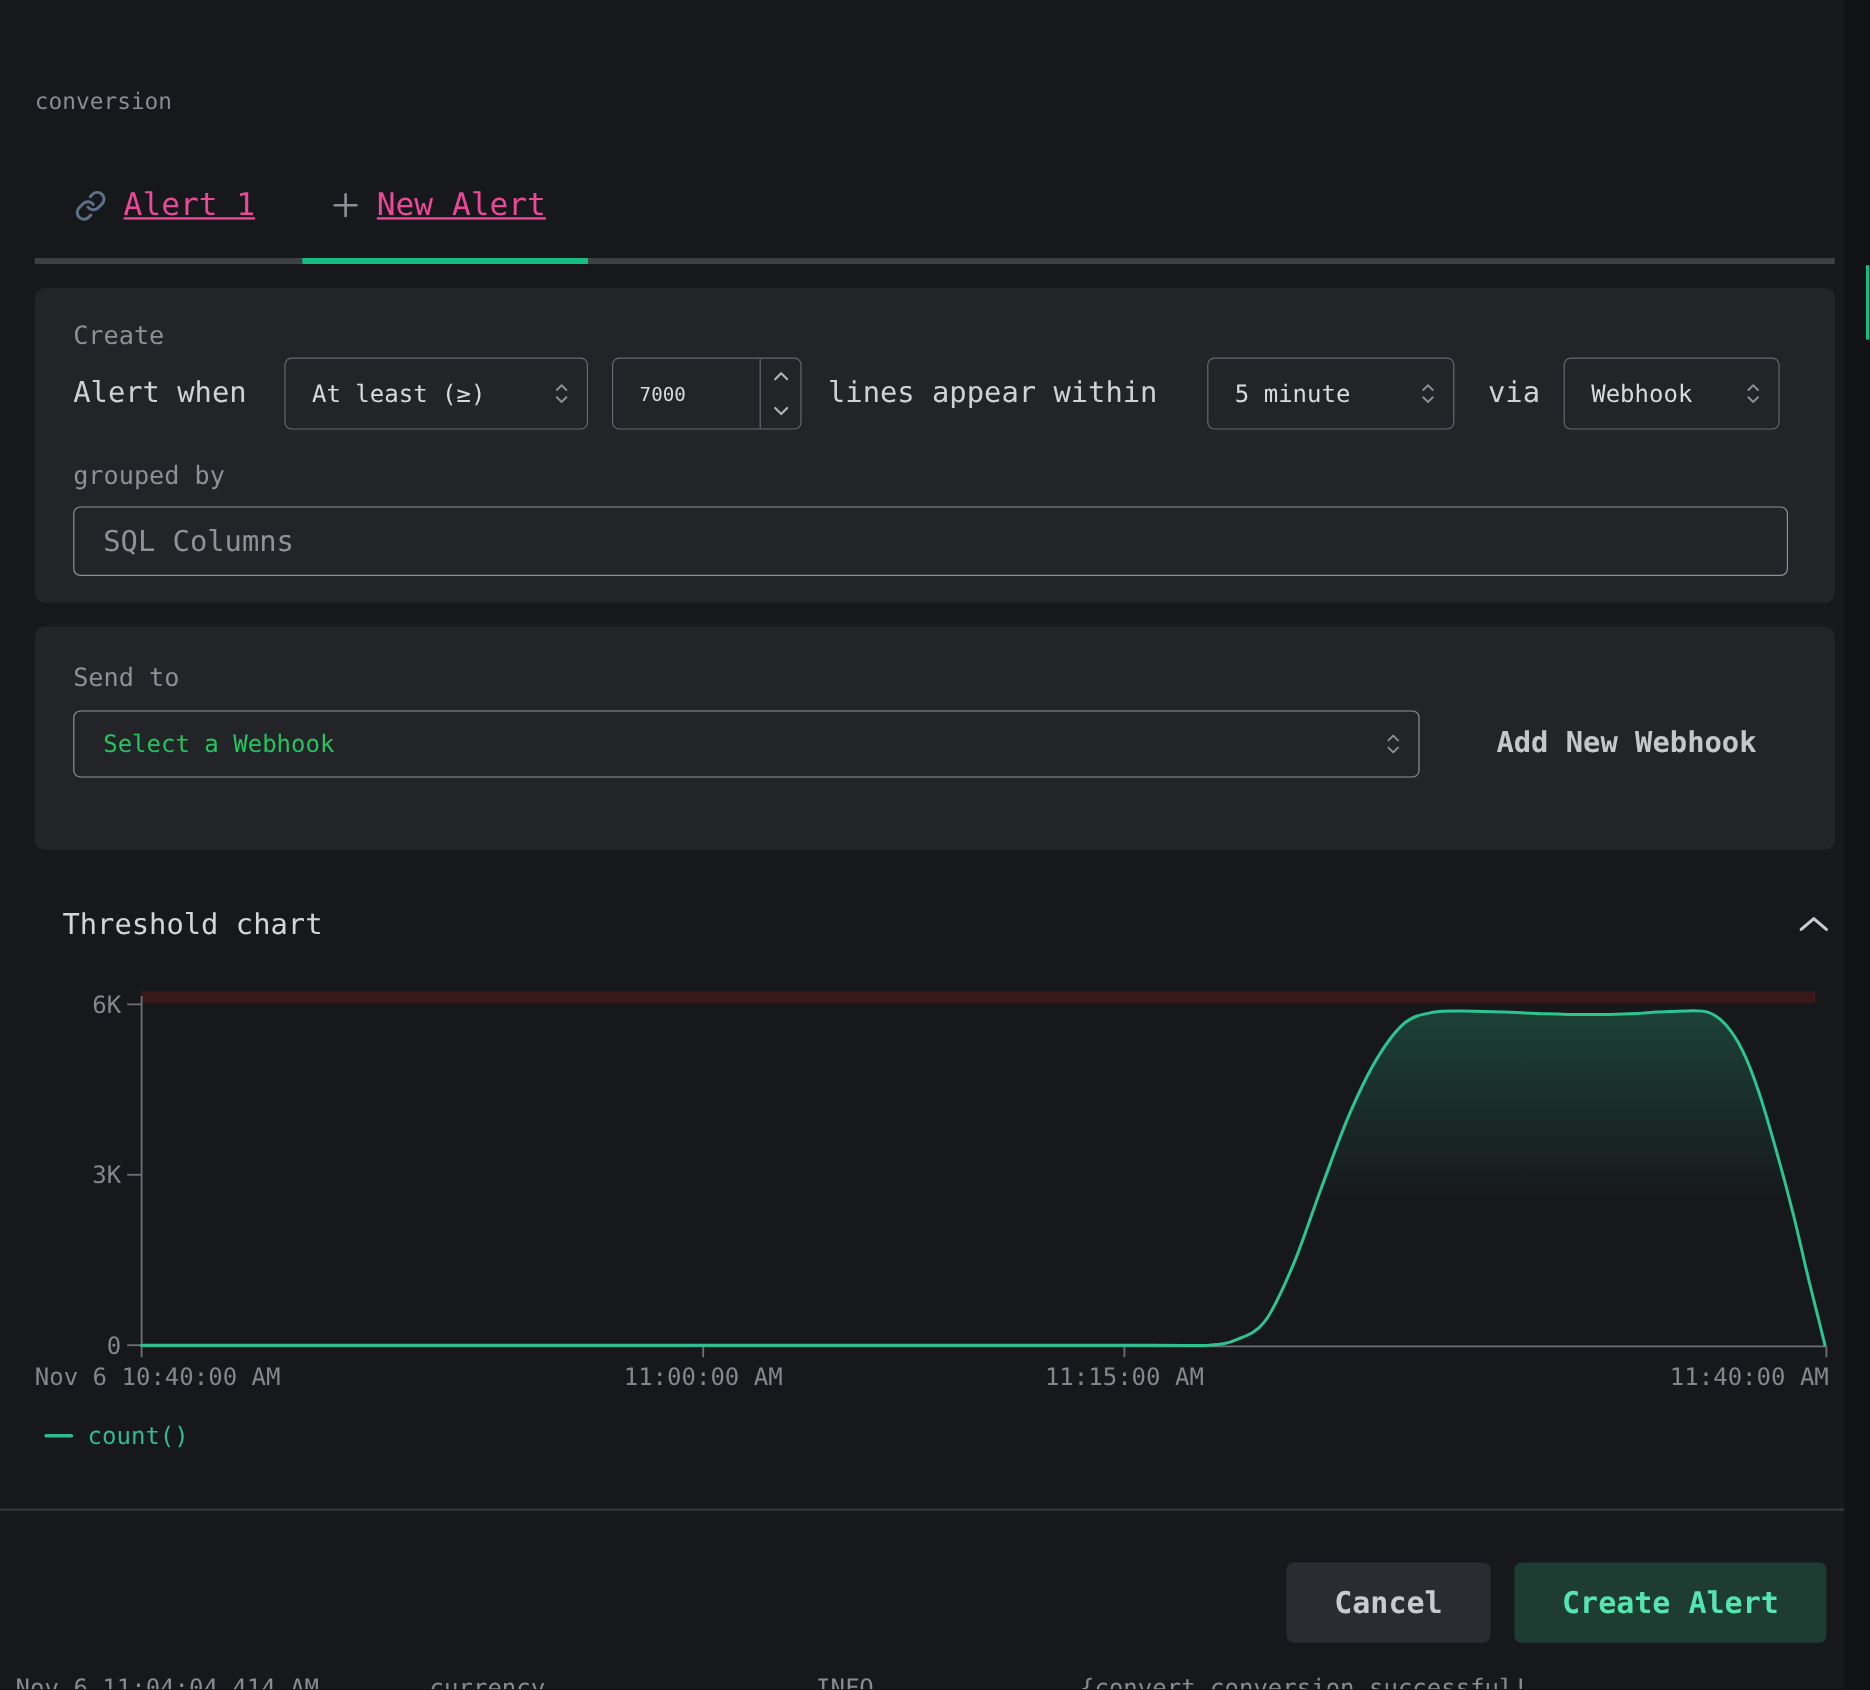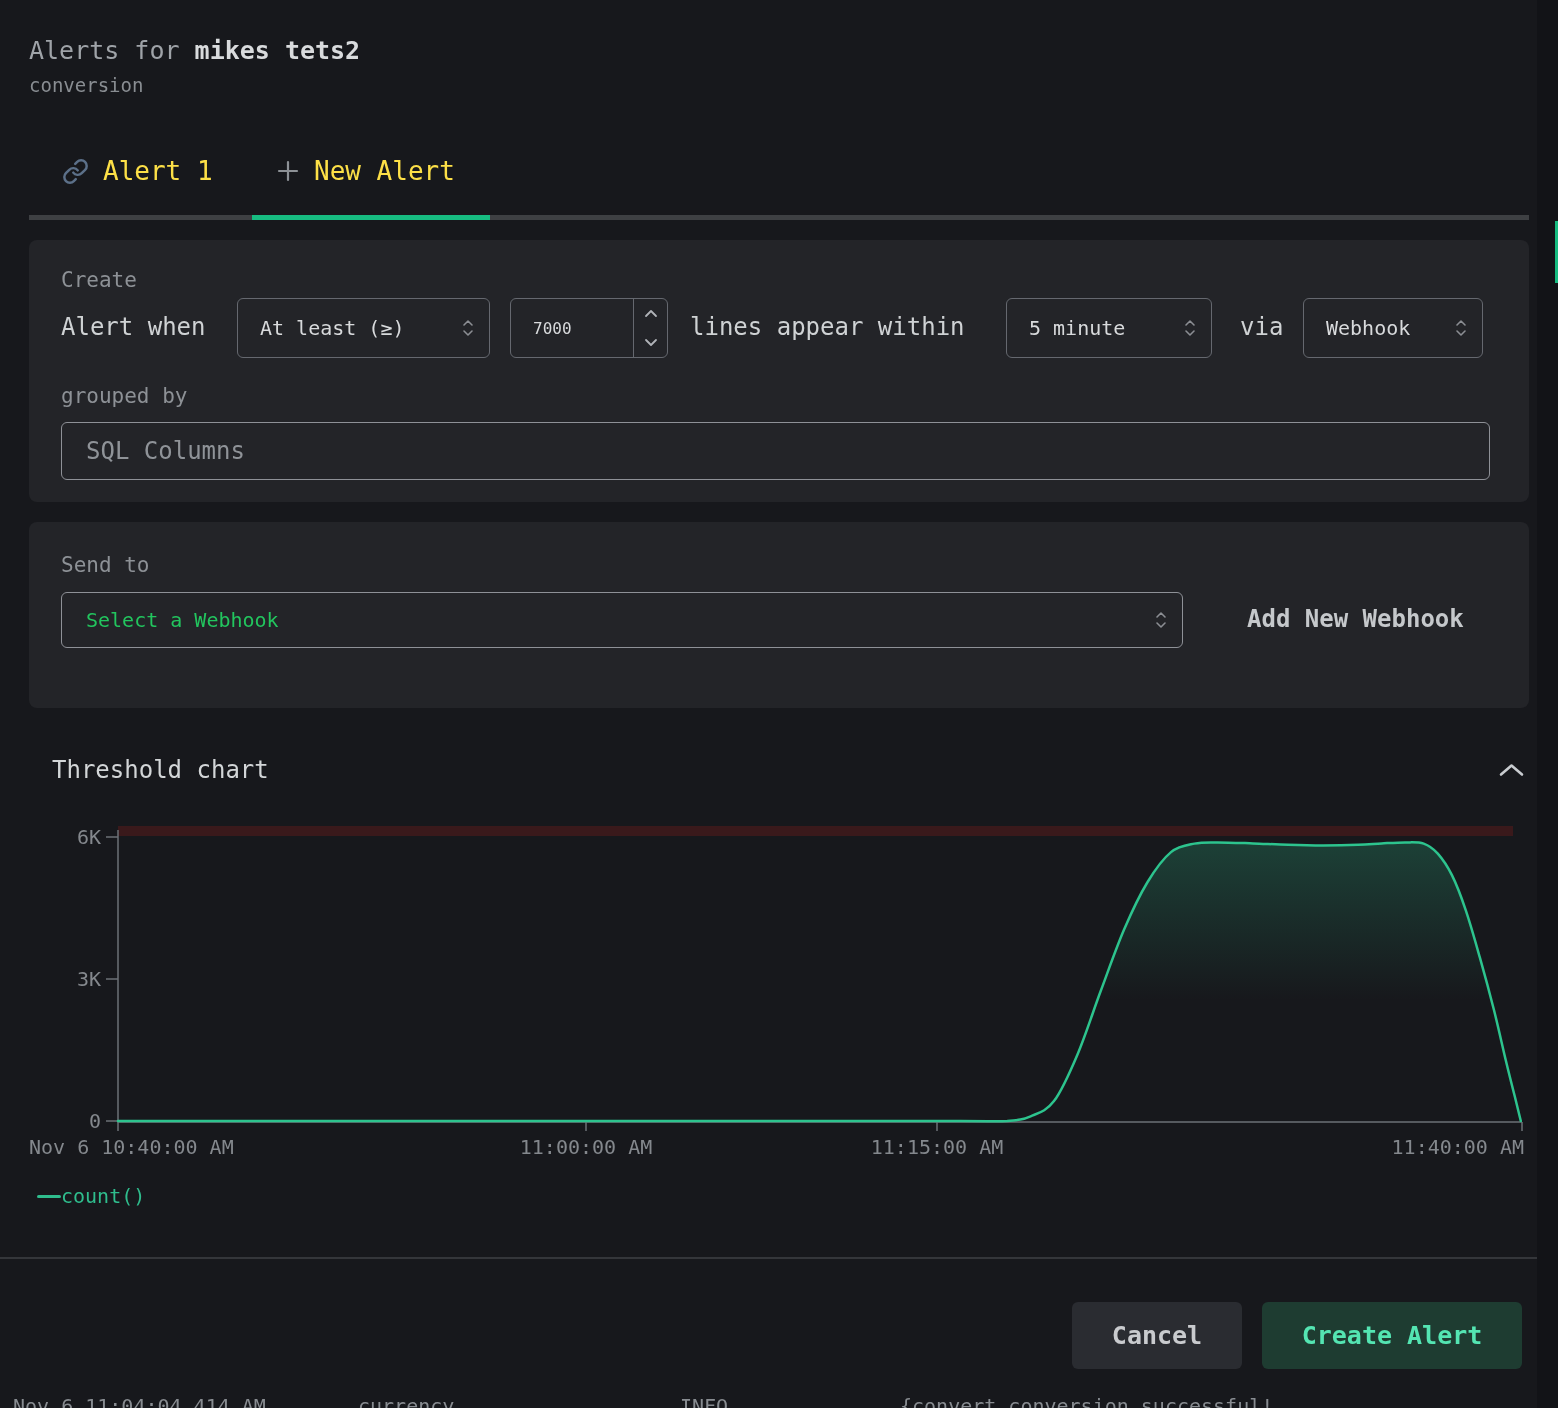--- a/index.html
+++ b/index.html
@@ -11,21 +11,21 @@
   }
   .abs { position:absolute; }
 
   
   .title { left:29px; top:36px; font-size:25px; color:#9fa3a8; white-space:pre; }
   .title b { color:#d9dbdd; font-weight:bold; }
   .subtitle { left:29px; top:74px; font-size:19px; color:#898d92; }
 
   
   .tab { display:flex; align-items:center; gap:14px; cursor:pointer; }
-  .tab-label { font-size:26px; color:#fde047; }
+  .tab-label { font-size:26px; color:#ec4899;text-decoration:underline; }
   .tab-underline-track { left:29px; top:215px; width:1500px; height:5px; background:#3e4043; }
   .tab-underline-active { left:252px; top:215px; width:238px; height:5px; background:#17bc81; }
 
   
   .panel { background:#232428; border-radius:8px; }
   .panel-trigger { left:29px; top:240px; width:1500px; height:262px; }
   .panel-send { left:29px; top:522px; width:1500px; height:186px; }
   .section-label { font-size:21px; color:#8d9196; }
   .row-text { font-size:24px; color:#cfd2d4; }
 
@@ -54,21 +54,21 @@
 
   .bigselect { height:56px; border:1px solid #8e9197; }
 
   .linkbtn { font-size:24px; font-weight:bold; color:#c5c8cb; background:none; border:none;
              cursor:pointer; font-family:inherit; }
 
   .chart-title { left:52px; top:756px; font-size:24px; color:#d3d6d8; }
 
   .tick-label { fill:#84888d; font-size:20px; font-family:"DejaVu Sans Mono","Liberation Mono",monospace; }
 
-  .legend { left:37px; top:1184px; display:flex; align-items:center; }
+  .legend { left:37px; top:1184px; display:flex; align-items:center; gap:12px; }
   .legend-dash { width:24px; height:3px; border-radius:2px; background:#2fbd8d; }
   .legend-label { font-size:20px; color:#2fbd8d; }
 
   .footer-divider { left:0; top:1257px; width:1537px; height:2px; background:#34363a; }
   .btn { position:absolute; top:1302px; height:67px; border:none; border-radius:6px;
          font-family:inherit; font-size:25px; font-weight:bold; cursor:pointer; }
   .btn-cancel { left:1072px; width:170px; background:#2a2c31; color:#c9cbce; }
   .btn-create { left:1262px; width:260px; background:#1e3c31; color:#54e5b2; }
 
   .right-strip { left:1537px; top:0; width:21px; height:1408px; background:#121317; }
@@ -76,21 +76,20 @@
 
   .clipped-row { left:0; top:1394px; width:1537px; height:14px; overflow:hidden;
                  font-size:20px; color:#888c91; white-space:nowrap; }
   .clipped-row span { position:absolute; top:0; }
 </style>
 </head>
 <body>
 
 <div class="stage">
 
-  <div class="abs title"><span>Alerts for </span><b>mikes tets2</b></div>
   <div class="abs subtitle">conversion</div>
 
   <div class="abs tab" style="left:62px; top:156px;">
     <svg width="27" height="27" viewBox="0 0 24 24" fill="none" stroke="#5c7089" stroke-width="2.2" stroke-linecap="round" stroke-linejoin="round">
       <path d="M10 13a5 5 0 0 0 7.54.54l3-3a5 5 0 0 0-7.07-7.07l-1.72 1.71"></path>
       <path d="M14 11a5 5 0 0 0-7.54-.54l-3 3a5 5 0 0 0 7.07 7.07l1.71-1.71"></path>
     </svg>
     <span class="tab-label">Alert 1</span>
   </div>
   <div class="abs tab" style="left:276px; top:156px;">

